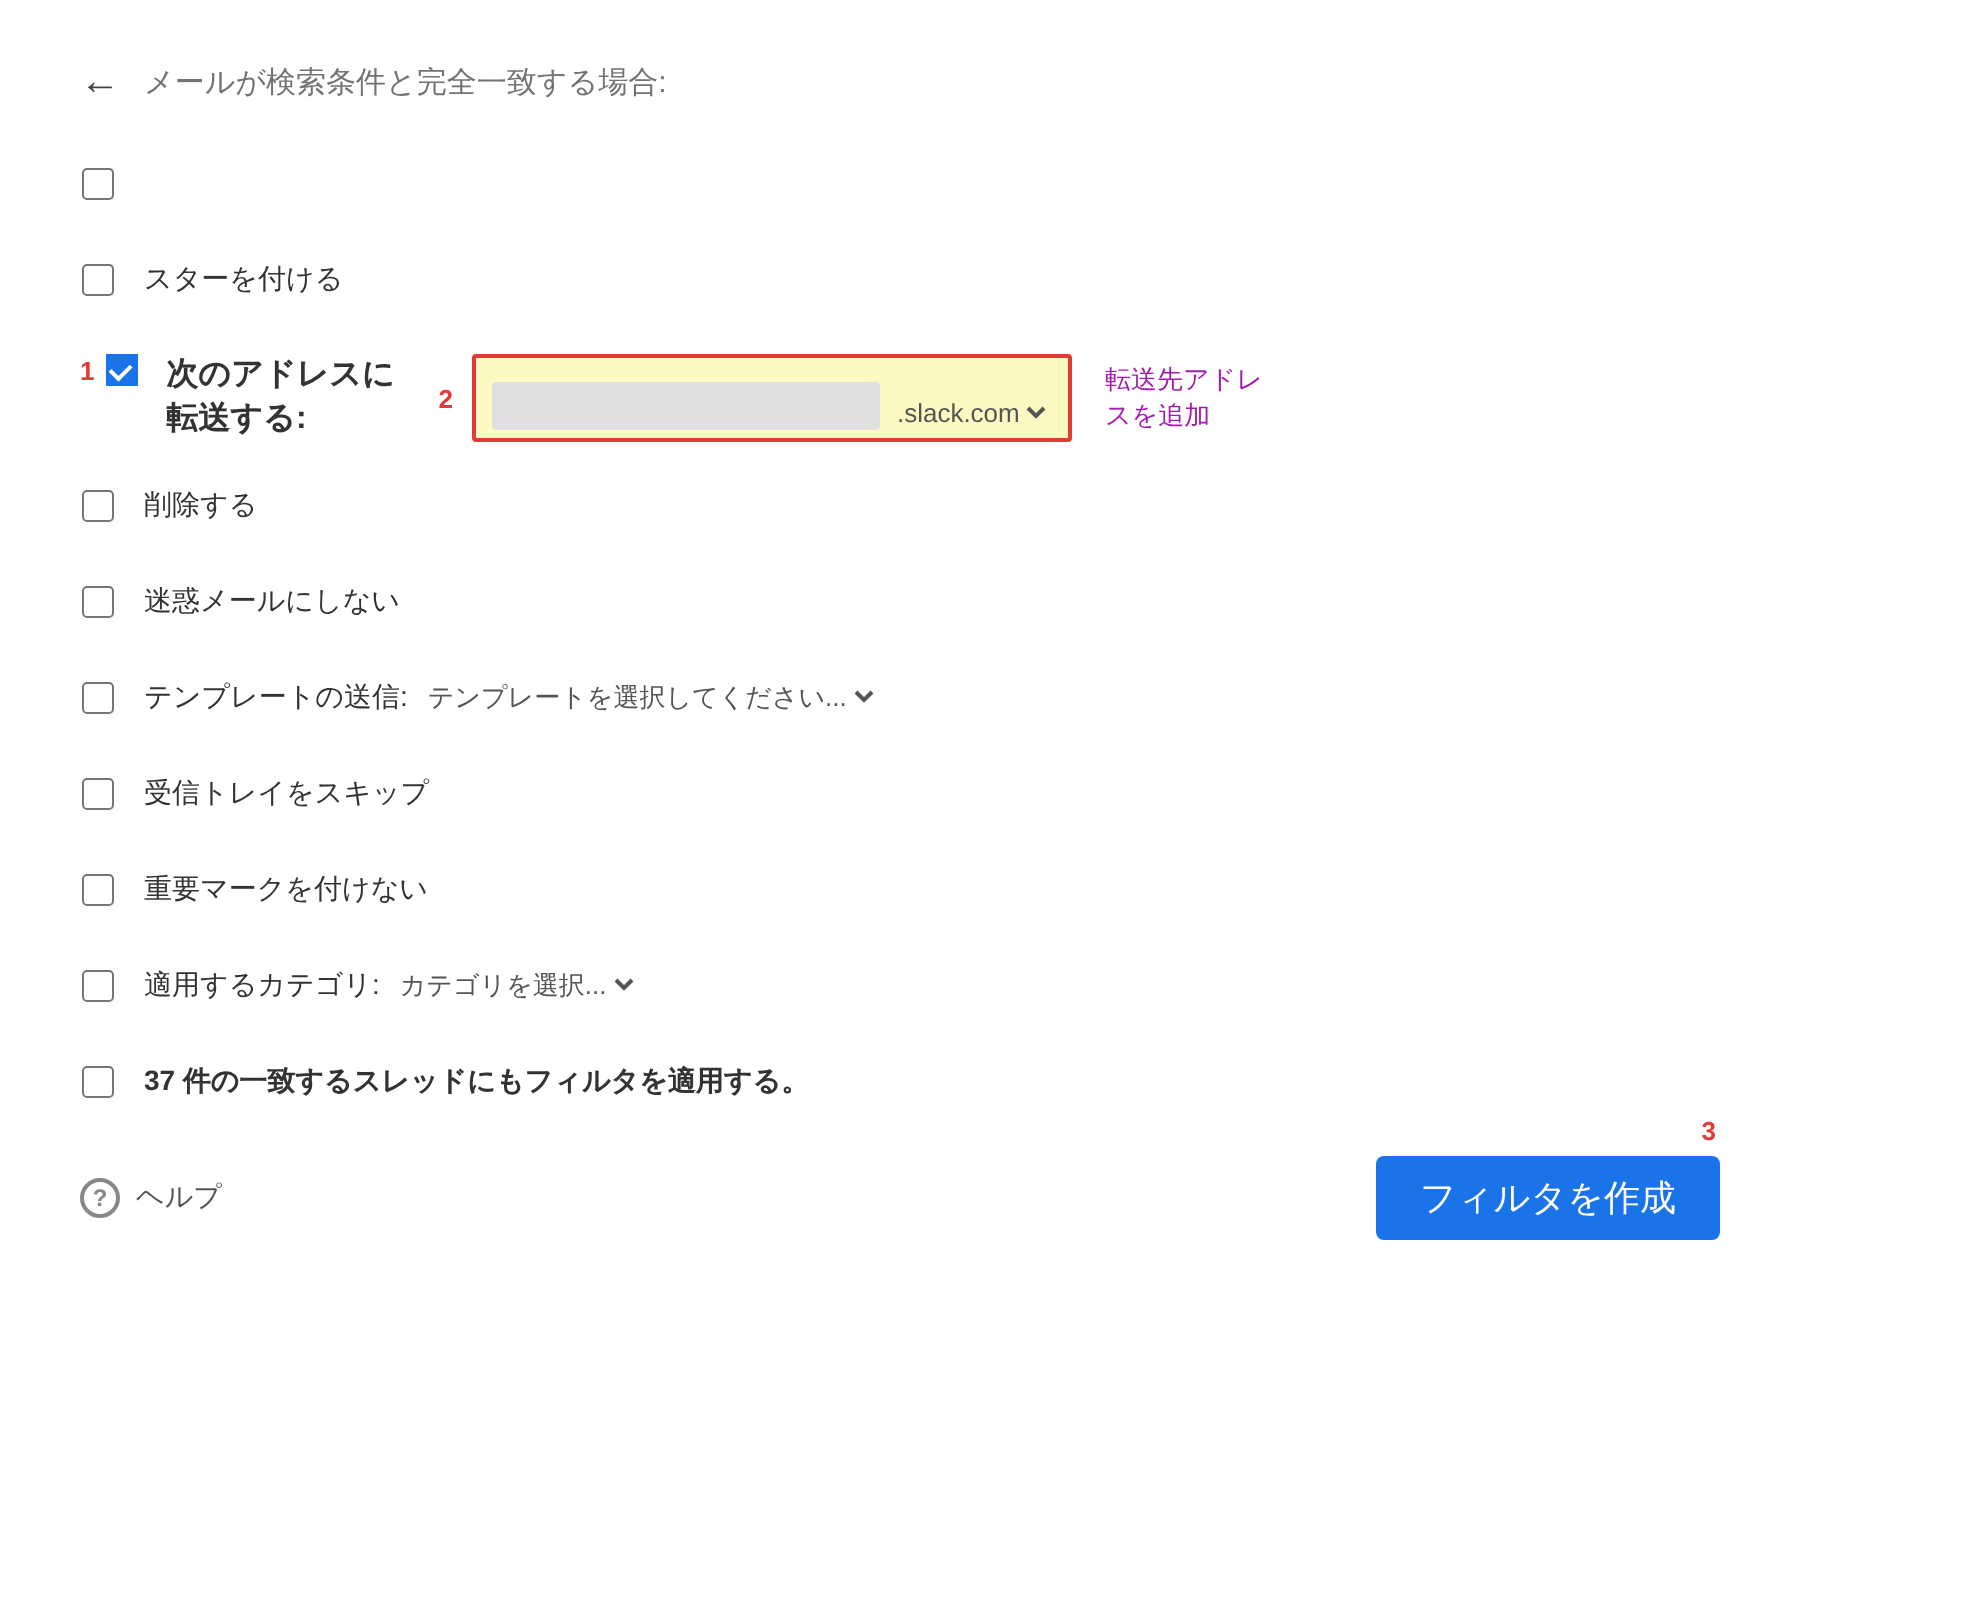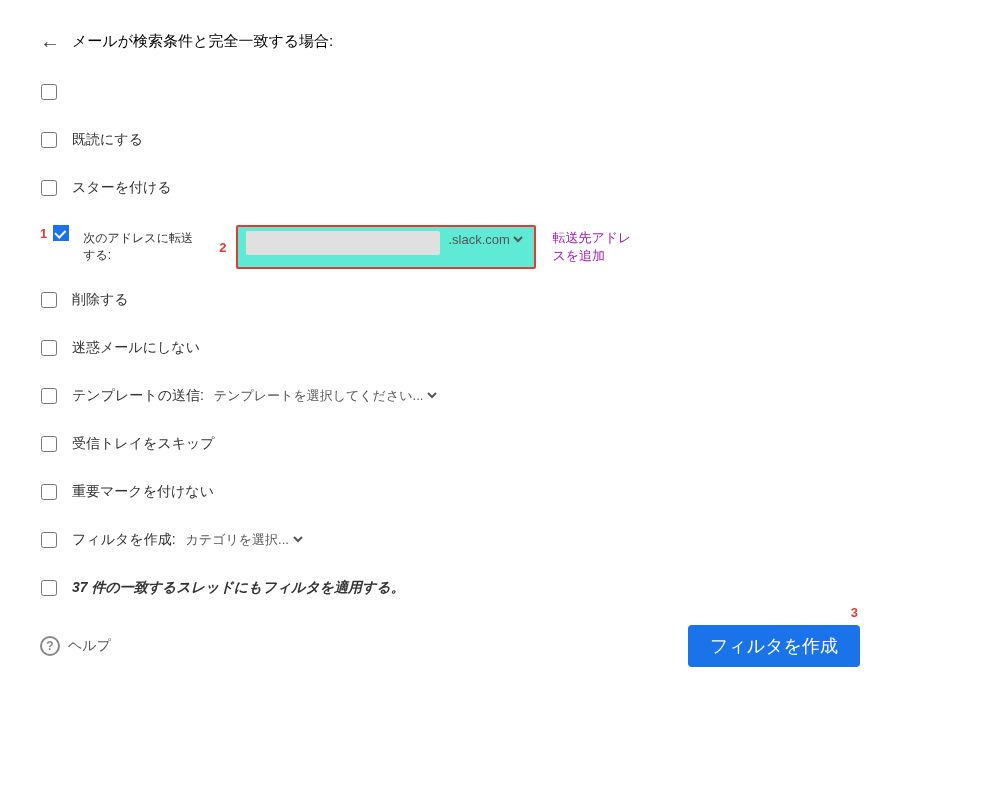--- a/index.html
+++ b/index.html
@@ -21,21 +21,21 @@
       margin-bottom: 28px;
       gap: 12px;
     }
     .back-arrow {
       cursor: pointer;
       font-size: 20px;
       color: #444;
     }
     .header-title {
       font-size: 15px;
-      color: #000000;
+      color: #737373;
     }
     .option-row {
       display: flex;
       align-items: flex-start;
       margin-bottom: 20px;
       gap: 14px;
       min-height: 28px;
     }
     .option-row.forward-row {
       align-items: center;
@@ -55,21 +55,20 @@
       cursor: pointer;
       accent-color: #1a73e8;
     }
     .option-label {
       font-size: 14px;
       color: #333;
       line-height: 1.5;
     }
     .option-label.bold {
       font-weight: bold;
-      font-style: italic;
     }
     .label-select-wrapper {
       display: flex;
       align-items: center;
       gap: 6px;
     }
     .label-select-wrapper select,
     .template-select-wrapper select,
     .category-select-wrapper select {
       font-size: 13px;
@@ -79,31 +78,32 @@
       cursor: pointer;
       outline: none;
     }
     .forward-section {
       display: flex;
       align-items: center;
       gap: 16px;
       flex-wrap: wrap;
     }
     .forward-label {
-      font-size: 12px;
+      font-size: 16px;
       color: #333;
       line-height: 1.4;
       max-width: 120px;
+      font-weight: bold;
     }
     .forward-input-wrap {
       border: 2px solid #e53935;
       border-radius: 2px;
       display: flex;
-      align-items: flex-start;
-      background: #5eead4;
+      align-items: flex-end;
+      background: #fef9c3;
       padding: 4px 8px;
       min-width: 300px;
       height: 44px;
       position: relative;
     }
     .forward-input-wrap .email-part {
       flex: 1;
       background: #e0e0e0;
       border-radius: 2px;
       height: 24px;
@@ -217,26 +217,20 @@
     <span class="back-arrow">←</span>
     <span class="header-title">メールが検索条件と完全一致する場合:</span>
   </div>
 
   <div class="option-row">
     <div class="checkbox-wrap">
       <input type="checkbox" style="">
     </div>
   </div>
 
-  <div class="option-row">
-    <div class="checkbox-wrap">
-      <input type="checkbox" style="">
-    </div>
-    <span class="option-label">既読にする</span>
-  </div>
 
   <div class="option-row">
     <div class="checkbox-wrap">
       <input type="checkbox" style="">
     </div>
     <span class="option-label">スターを付ける</span>
   </div>
 
 
   <div class="option-row forward-row">
@@ -301,21 +295,21 @@
       <input type="checkbox" style="">
     </div>
     <span class="option-label">重要マークを付けない</span>
   </div>
 
   <div class="option-row">
     <div class="checkbox-wrap">
       <input type="checkbox" style="">
     </div>
     <div class="category-select-wrapper">
-      <span class="option-label">フィルタを作成:</span>
+      <span class="option-label">適用するカテゴリ:</span>
       <select>
         <option>カテゴリを選択...</option>
       </select>
     </div>
   </div>
 
   <div class="option-row">
     <div class="checkbox-wrap">
       <input type="checkbox" style="">
     </div>

